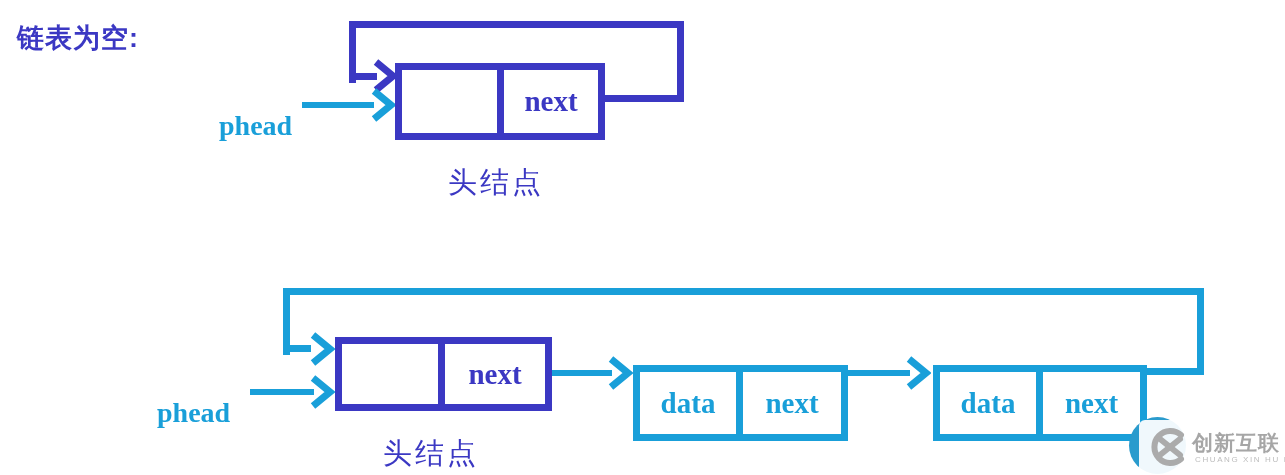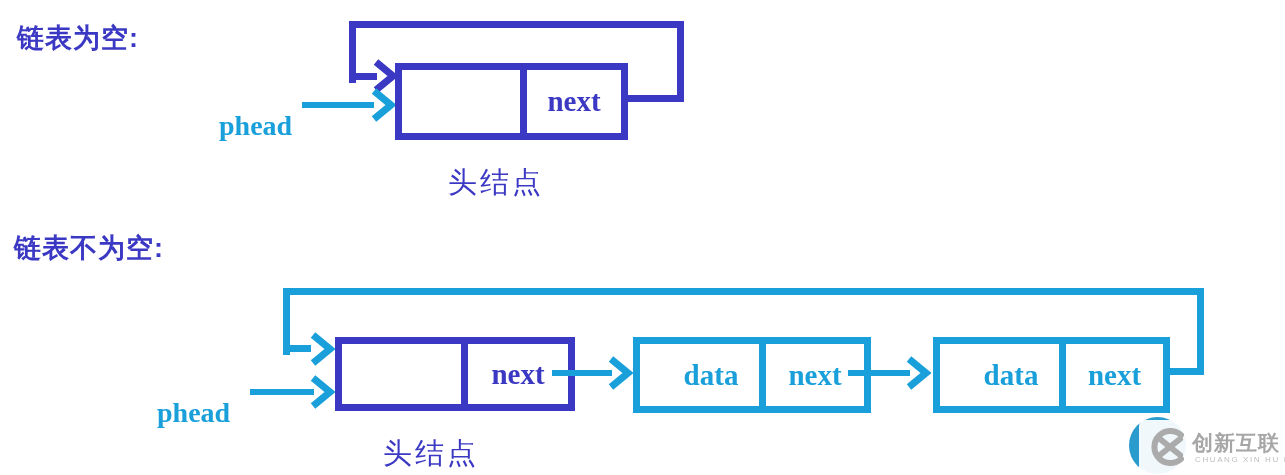--- a/index.html
+++ b/index.html
@@ -26,24 +26,23 @@
     position:absolute;font-weight:normal;font-size:29px;color:var(--dark);
     letter-spacing:3px;white-space:nowrap;
   }
   .phead{
     position:absolute;font-family:"Liberation Serif","DejaVu Serif",serif;
     font-weight:bold;font-size:28px;color:var(--cyan);white-space:nowrap;margin-top:21px;
   }
   .node{
     position:absolute;display:flex;box-sizing:content-box;
     background:#fff;
-    padding-left:23px;
   }
   .node.dark{border:7px solid var(--dark);}
-  .node.cyanb{border:7px solid var(--cyan);}
+  .node.cyanb{border:7px solid var(--cyan);margin-top:28px;}
   .cell{
     display:flex;align-items:center;justify-content:center;
     font-family:"Liberation Serif","DejaVu Serif",serif;font-weight:bold;
     font-size:29px;
   }
   .cell.first{border-right:7px solid;}
   .node.dark .cell{color:var(--dark);border-color:var(--dark);}
   .node.cyanb .cell{color:var(--cyan);border-color:var(--cyan);}
   .chev{position:absolute;width:26px;height:38px;}
   .chev polyline{fill:none;stroke-width:7;}
@@ -88,21 +87,20 @@
     <polyline points="4,5 21,19 4,33"></polyline>
   </svg>
 
   <div class="node dark" style="left:395px;top:63px;width:196px;height:63px;">
     <div class="cell first" style="width:95px;"></div>
     <div class="cell" style="flex:1;">next</div>
   </div>
 
   <div class="caption" style="left:448px;top:163px;">头结点</div>
 
-  <div class="title" style="left:14px;top:230px;">链表不为空:</div>
 
   <div class="seg cyan" style="left:283px;top:288px;width:921px;height:7px;"></div>
   <div class="seg cyan" style="left:1197px;top:288px;width:7px;height:87px;"></div>
   <div class="seg cyan" style="left:1147px;top:368px;width:57px;height:7px;"></div>
   <div class="seg cyan" style="left:283px;top:288px;width:7px;height:67px;"></div>
   <div class="seg cyan" style="left:283px;top:345px;width:28px;height:7px;"></div>
   <svg class="chev cyan" style="left:309px;top:330px;" viewBox="0 0 26 38">
     <polyline points="4,5 21,19 4,33"></polyline>
   </svg>
 

